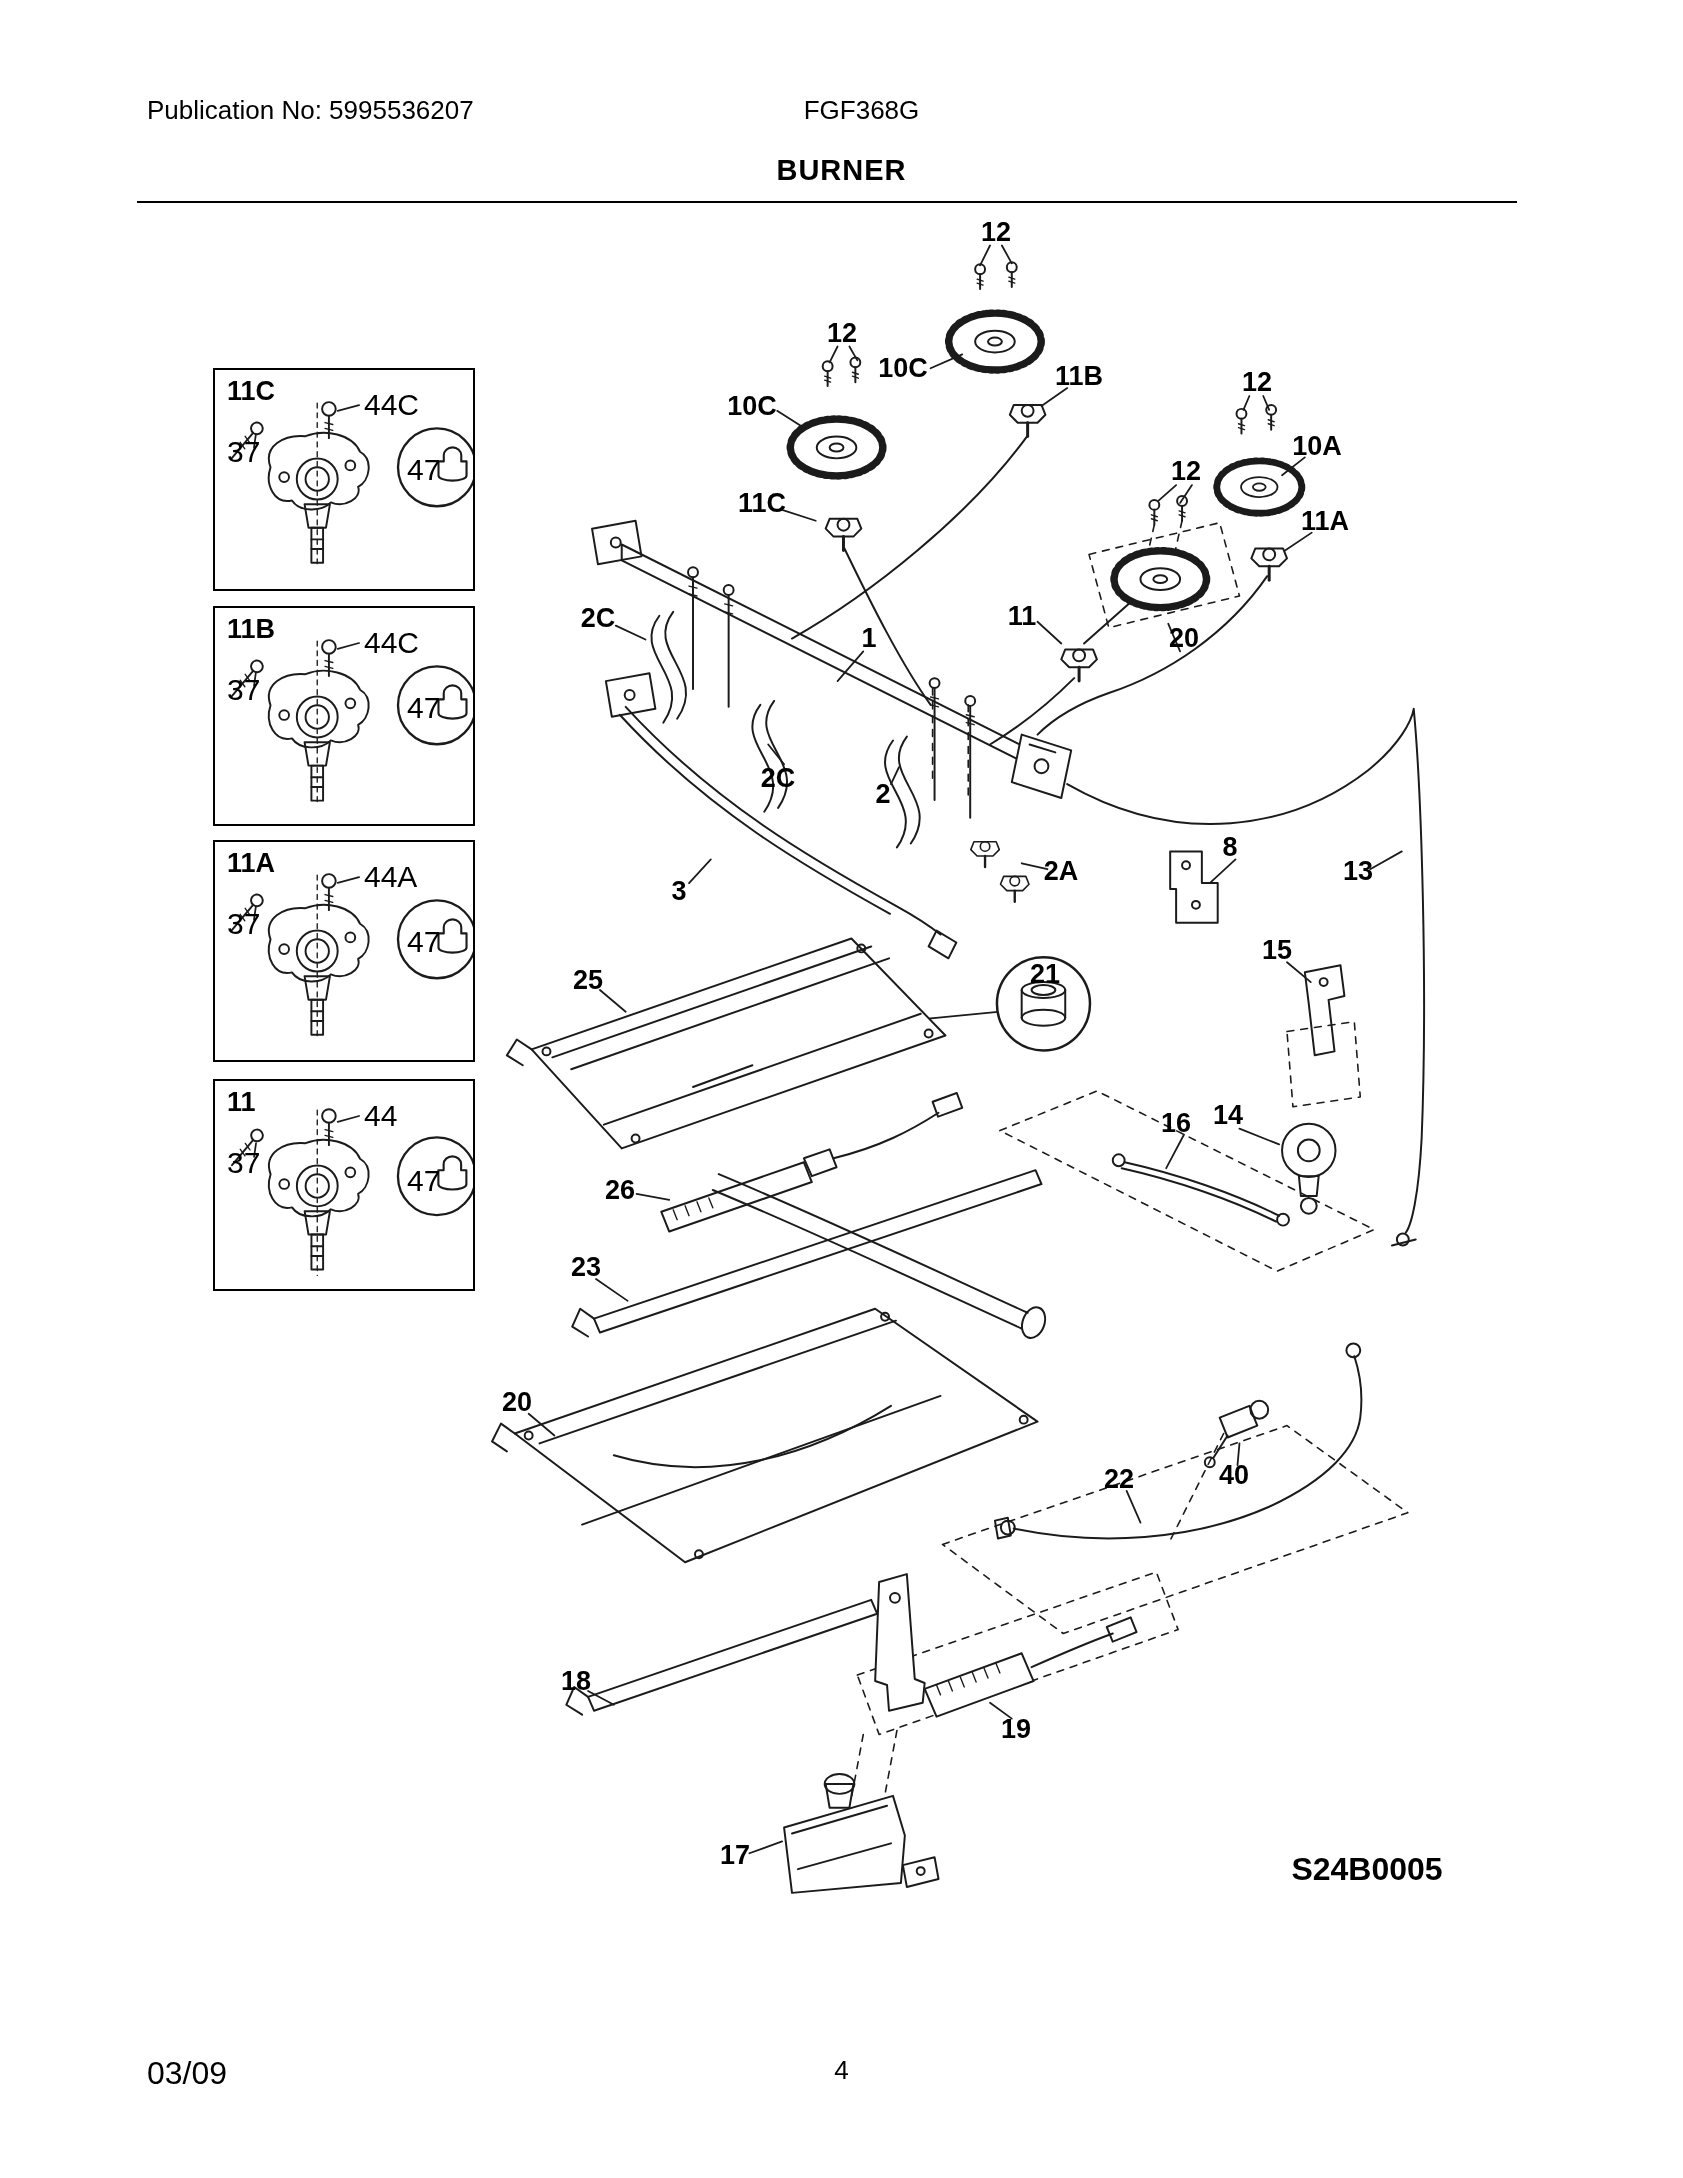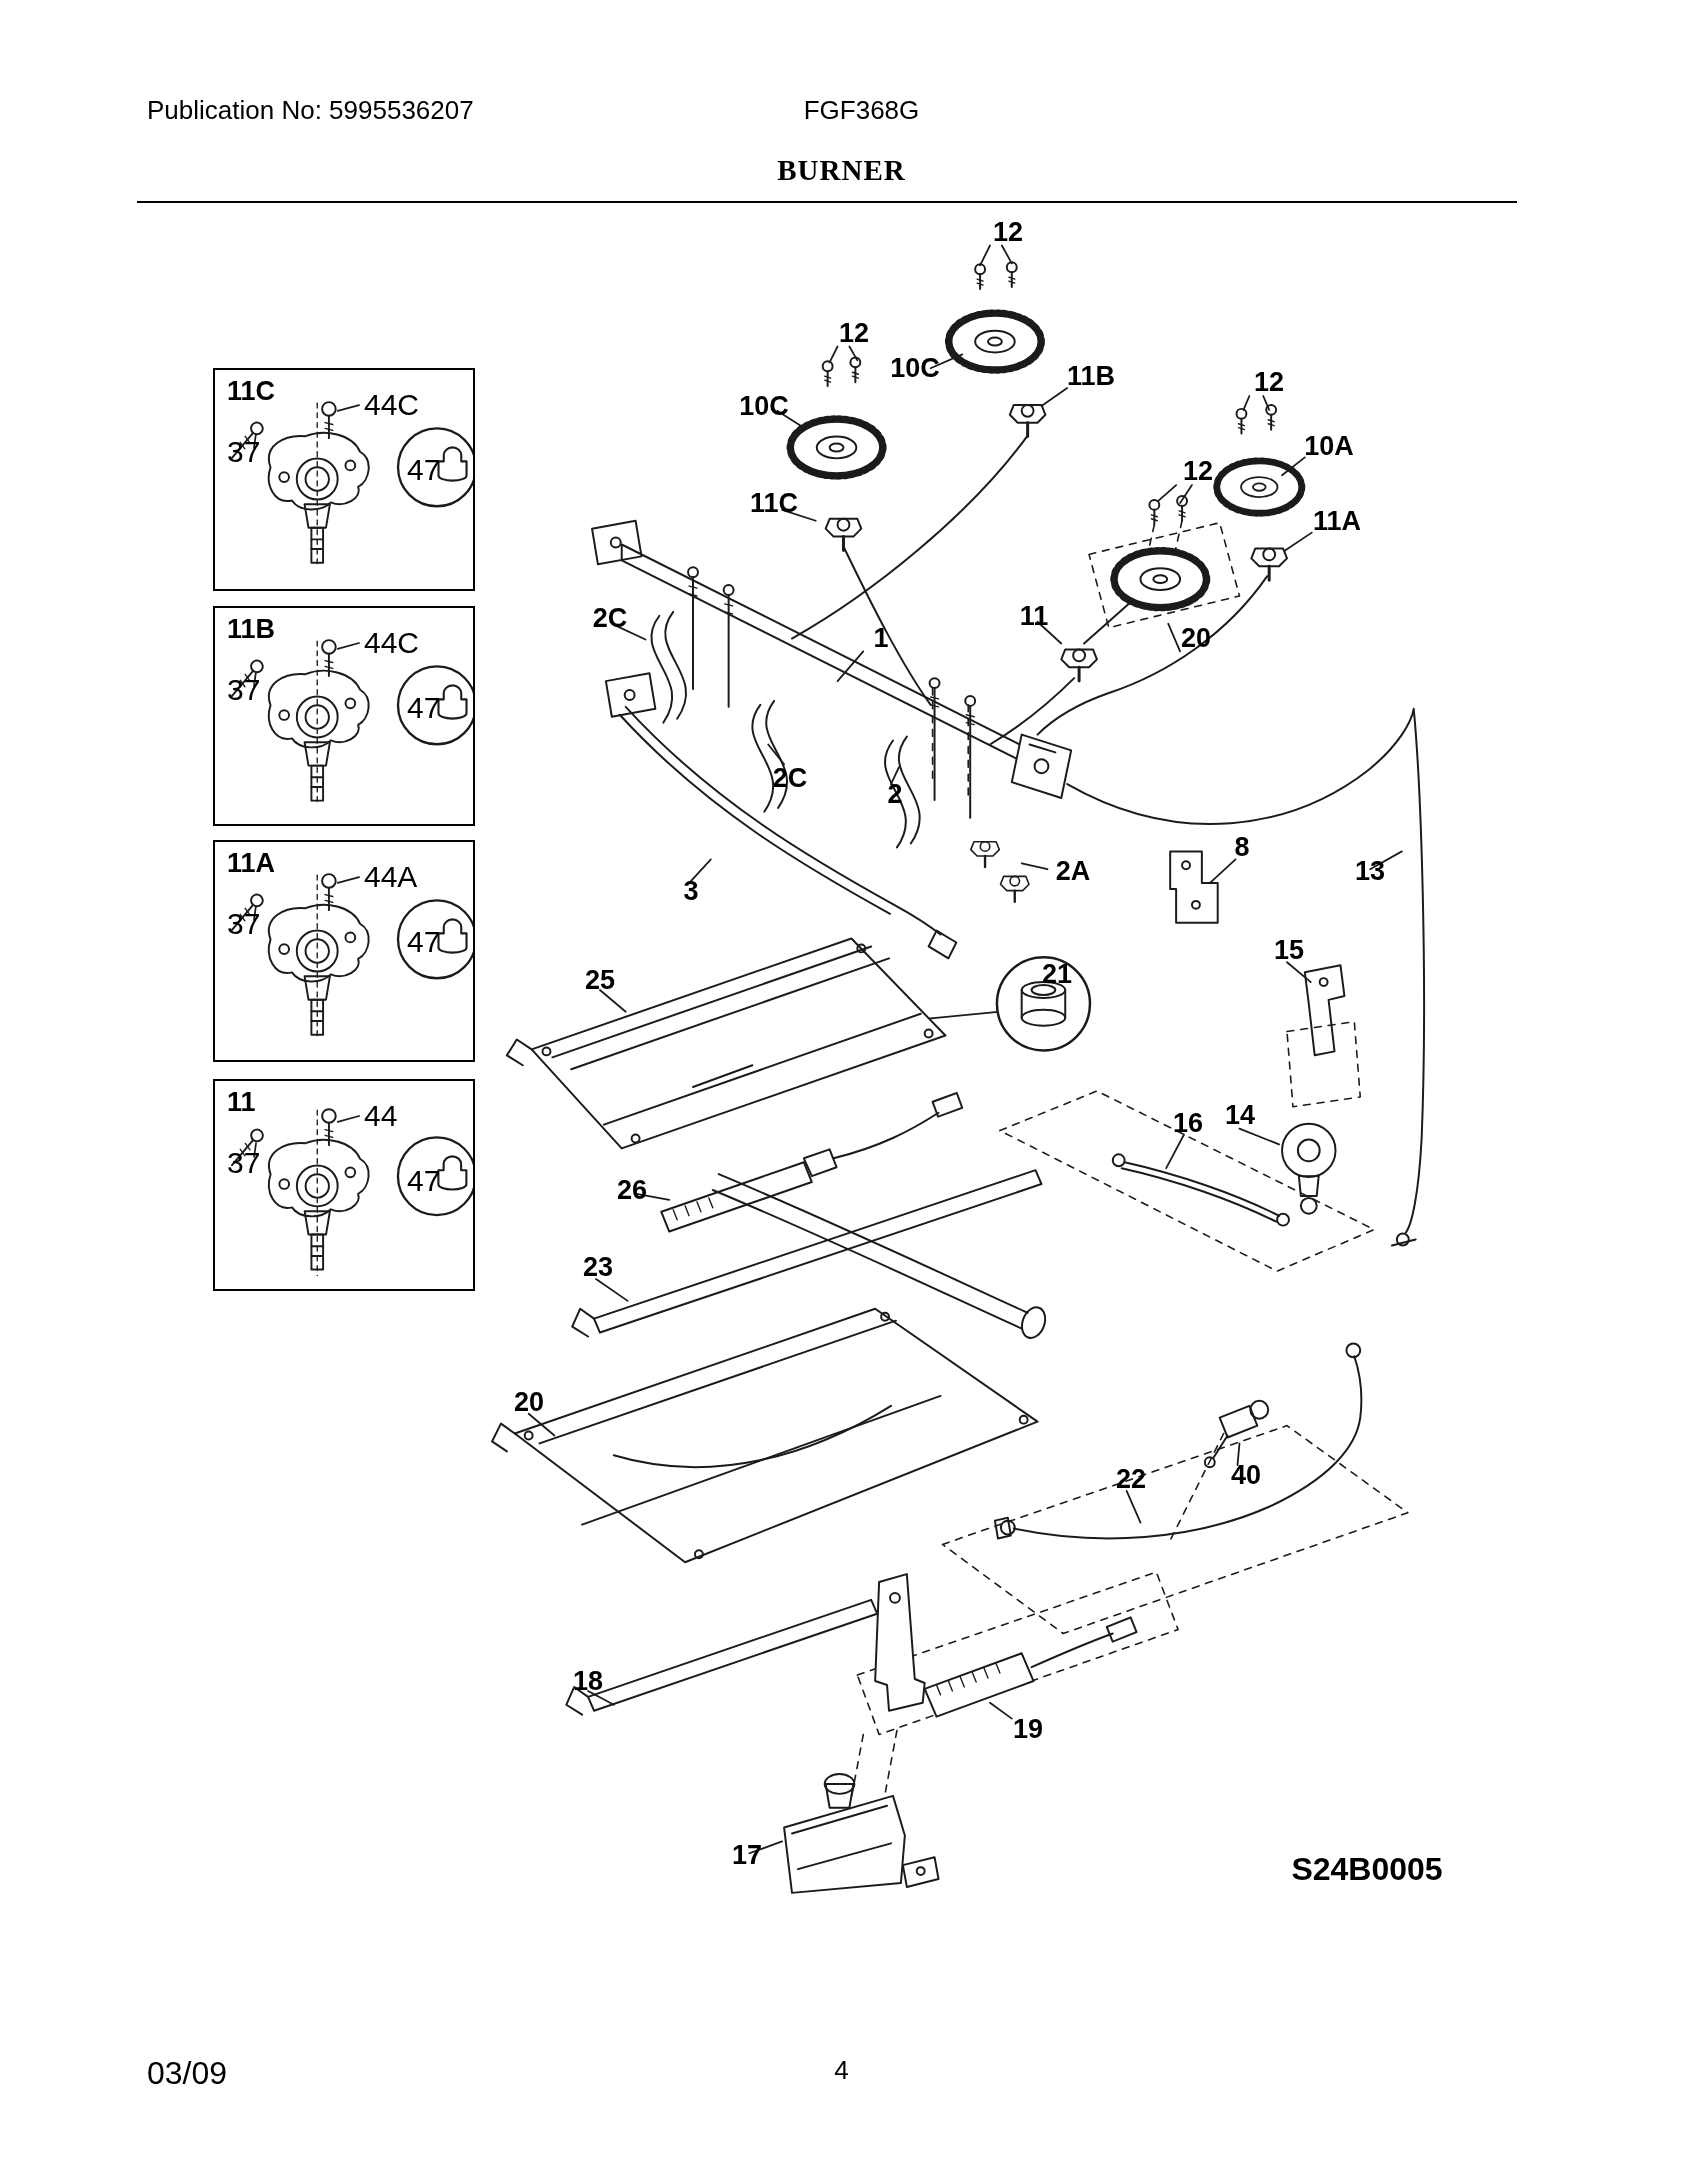--- a/index.html
+++ b/index.html
@@ -4,29 +4,29 @@
 <style>
   * { margin:0; padding:0; box-sizing:border-box; }
   html,body { background:#ffffff; }
   body {
     width:1683px; height:2178px; position:relative;
     font-family:"Liberation Sans", sans-serif; color:#000;
     overflow:hidden;
   }
   .hdr-pub   { position:absolute; left:147px; top:95px; font-size:26px; }
   .hdr-model { position:absolute; left:0; right:0; top:95px; text-align:center; font-size:26px;padding-left:40px; }
-  .page-title{ position:absolute; left:0; right:0; top:154px; text-align:center; font-size:29px; font-weight:bold; letter-spacing:1px;font-family:Liberation Serif, serif; }
+  .page-title{ position:absolute; left:0; right:0; top:154px; text-align:center; font-size:29px; font-weight:bold; letter-spacing:1px; }
   .rule      { position:absolute; left:137px; width:1380px; top:201px; border-top:2px solid #000; height:0; }
   .diagram-code { position:absolute; left:1367px; top:1869px; transform:translate(-50%,-50%); font-size:32px; font-weight:bold; }
   .footer-date { position:absolute; left:147px; top:2055px; font-size:32px; }
   .footer-page { position:absolute; left:0; right:0; top:2055px; text-align:center; font-size:26px; }
 
   #art { position:absolute; left:0; top:0; width:1683px; height:2178px; }
 
-  .callout-layer { position:absolute; left:12px; top:0; width:1352px; height:2178px; pointer-events:none; }
+  .callout-layer { position:absolute; left:0; top:0; width:1352px; height:2178px; pointer-events:none; }
   .callout { position:absolute; transform:translate(-50%,-50%); font-size:27px; font-weight:bold; white-space:nowrap; }
 
   .inset-box { position:absolute; left:213px; width:262px; border:2px solid #000; background:#fff; }
   .inset-box svg { position:absolute; left:0; top:0; width:100%; height:100%; }
   .ib-label { position:absolute; left:12px; top:6px; font-size:27px; font-weight:bold; }
   .lbl { position:absolute; font-size:30px; font-weight:normal; }
   .l-44 { left:149px; top:18px; }
   .l-37 { left:12px;  top:65px; }
   .l-47 { left:192px; top:83px; }
 

